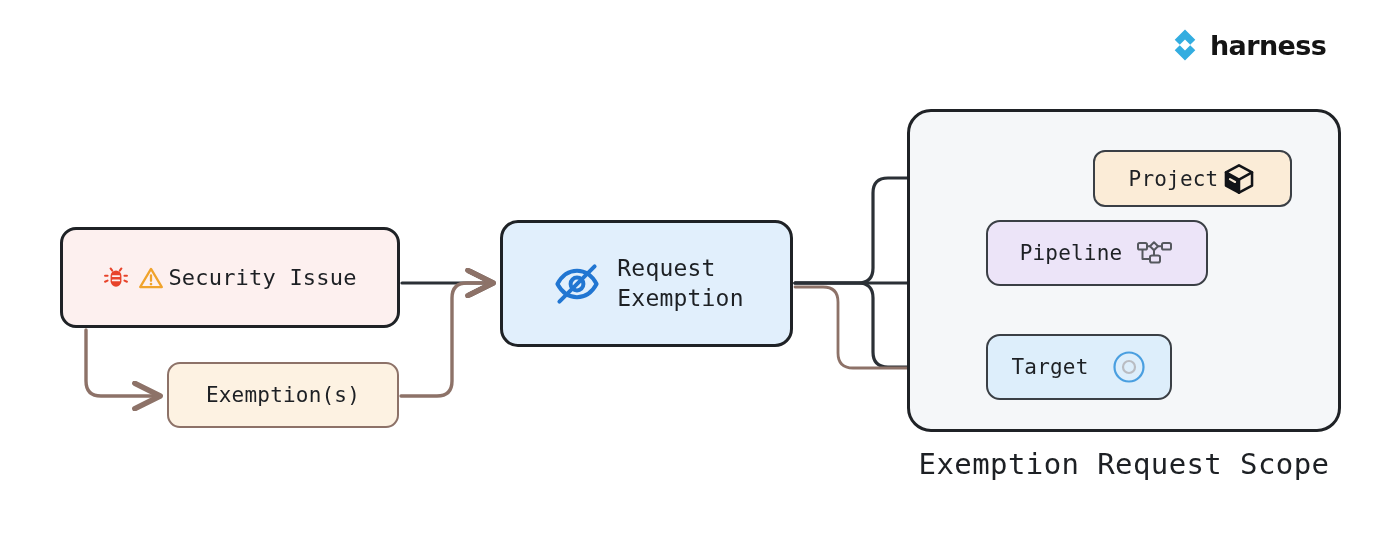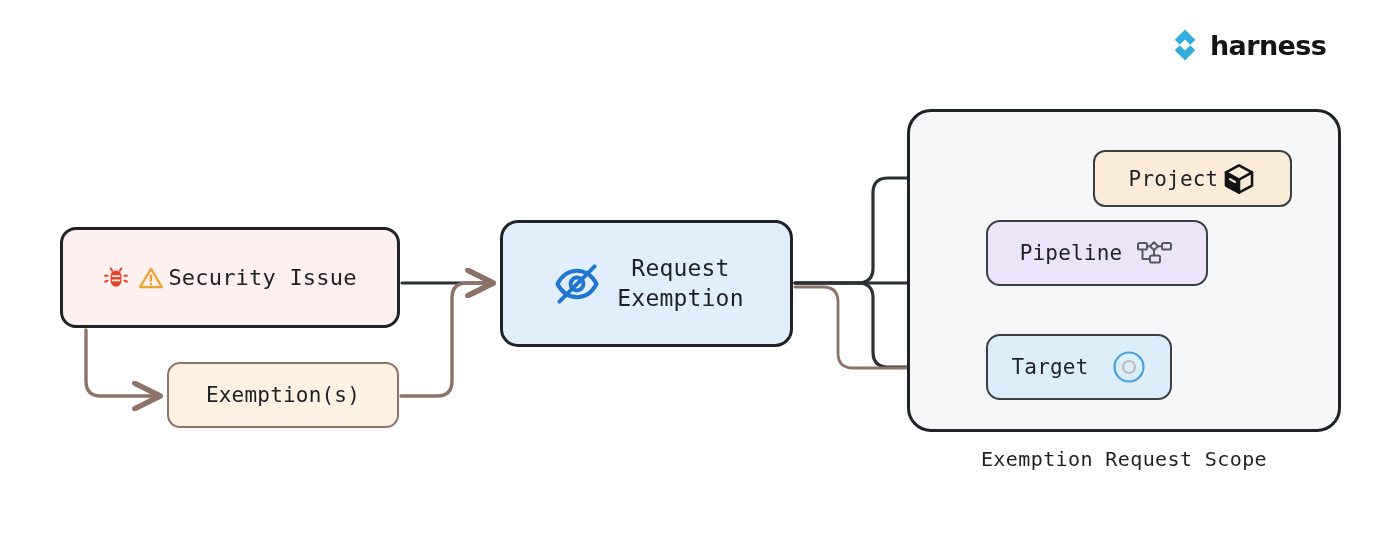--- a/index.html
+++ b/index.html
@@ -94,40 +94,40 @@
     left: 500px; top: 220px;
     width: 293px; height: 127px;
     background: #e1effc;
     border: 3px solid #1f2226;
     border-radius: 18px;
     gap: 16px;
     padding-left: 4px;
   }
   #node-request .rtext {
     display: flex; flex-direction: column;
-    align-items: center;
+    align-items: flex-start;
     font-size: 23px; line-height: 1.28;
   }
 
   
   #scope-box {
     position: absolute;
     left: 907px; top: 109px;
     width: 434px; height: 323px;
     background: #f5f7f9;
     border: 3px solid #1f2226;
     border-radius: 24px;
     box-sizing: border-box;
   }
   #scope-label {
     position: absolute;
     left: 907px; top: 447px;
     width: 434px;
     text-align: center;
-    font-size: 20px;
+    font-size: 29px;
     color: #1d2024;
     letter-spacing: 0.4px;
   }
 
   
   #node-project {
     left: 1093px; top: 150px;
     width: 199px; height: 57px;
     background: #fbecd7;
     border: 2px solid #3a3f45;

